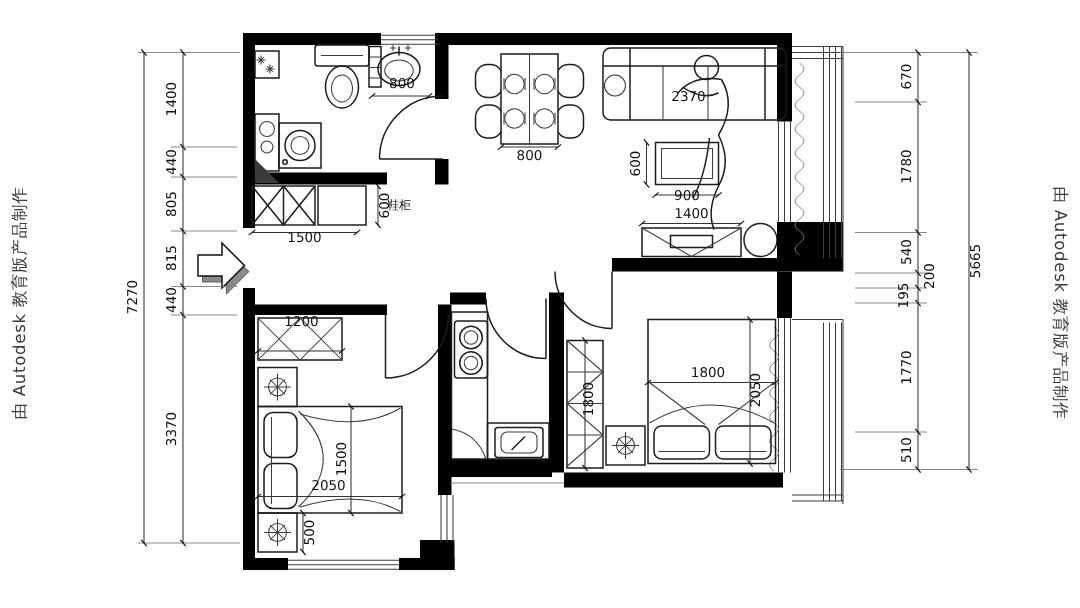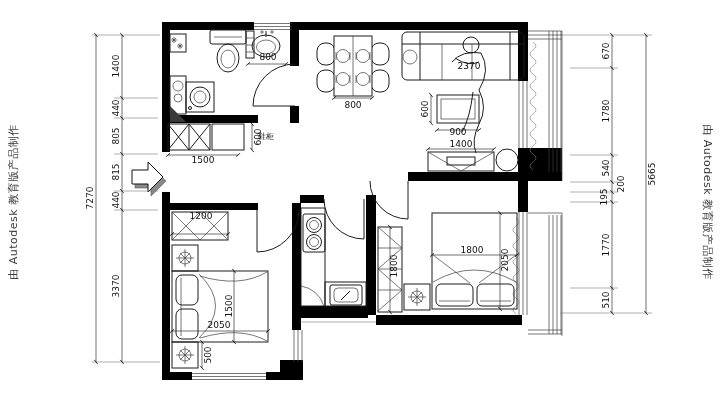--- a/index.html
+++ b/index.html
@@ -362,21 +362,21 @@
 <span class="t v" style="left:606px;top:168px">540</span>
 <span class="t v" style="left:621px;top:184px">200</span>
 <span class="t v" style="left:604px;top:197px">195</span>
 <span class="t v" style="left:606px;top:245px">1770</span>
 <span class="t v" style="left:606px;top:300px">510</span>
 
 <span class="t" style="left:268px;top:57px">800</span>
 <span class="t" style="left:203px;top:160px">1500</span>
 <span class="t v" style="left:258px;top:137px">600</span>
 <span class="t" style="left:353px;top:105px">800</span>
-<span class="t" style="left:469px;top:66px">2370</span>
+<span class="t" style="left:459px;top:66px">2370</span>
 <span class="t" style="left:458px;top:132px">900</span>
 <span class="t v" style="left:425px;top:109px">600</span>
 <span class="t" style="left:461px;top:144px">1400</span>
 <span class="t" style="left:201px;top:216px">1200</span>
 <span class="t" style="left:219px;top:325px">2050</span>
 <span class="t v" style="left:229px;top:306px">1500</span>
 <span class="t v" style="left:208px;top:355px">500</span>
 <span class="t v" style="left:394px;top:266px">1800</span>
 <span class="t" style="left:472px;top:250px">1800</span>
 <span class="t v" style="left:505px;top:260px">2050</span>

